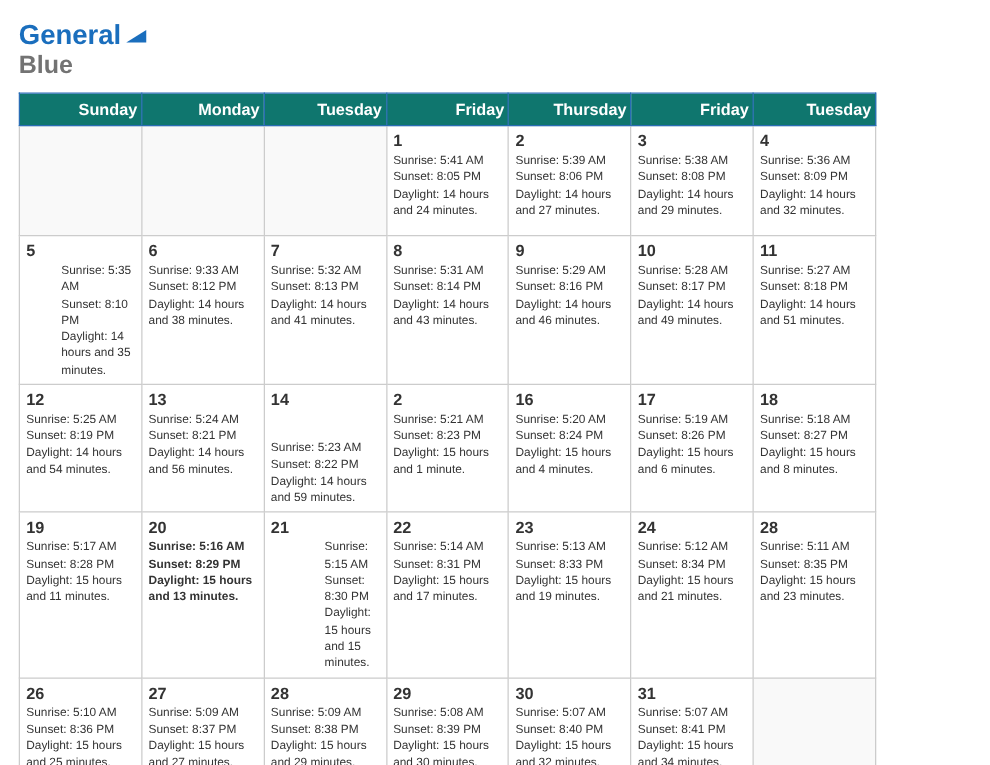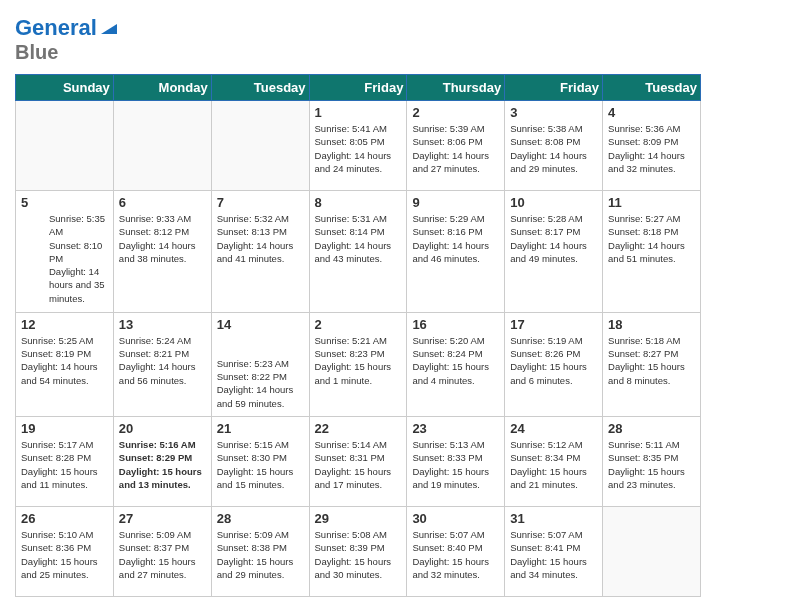--- a/index.html
+++ b/index.html
@@ -247,21 +247,21 @@
 Daylight: 15 hours and 11 minutes.</div>
           </td>
           <td>
             <span class="day-num">20</span>
             <div class="cell-text" style="white-space: pre-line; font-weight: bold;">Sunrise: 5:16 AM
 Sunset: 8:29 PM
 Daylight: 15 hours and 13 minutes.</div>
           </td>
           <td>
             <span class="day-num">21</span>
-            <div class="cell-text" style="white-space: pre-line;">Sunrise: 5:15 AM
+            <div class="cell-text" style="white-space: pre-line; margin-left: 43px;">Sunrise: 5:15 AM
 Sunset: 8:30 PM
 Daylight: 15 hours and 15 minutes.</div>
           </td>
           <td>
             <span class="day-num">22</span>
             <div class="cell-text" style="white-space: pre-line;">Sunrise: 5:14 AM
 Sunset: 8:31 PM
 Daylight: 15 hours and 17 minutes.</div>
           </td>
           <td>

